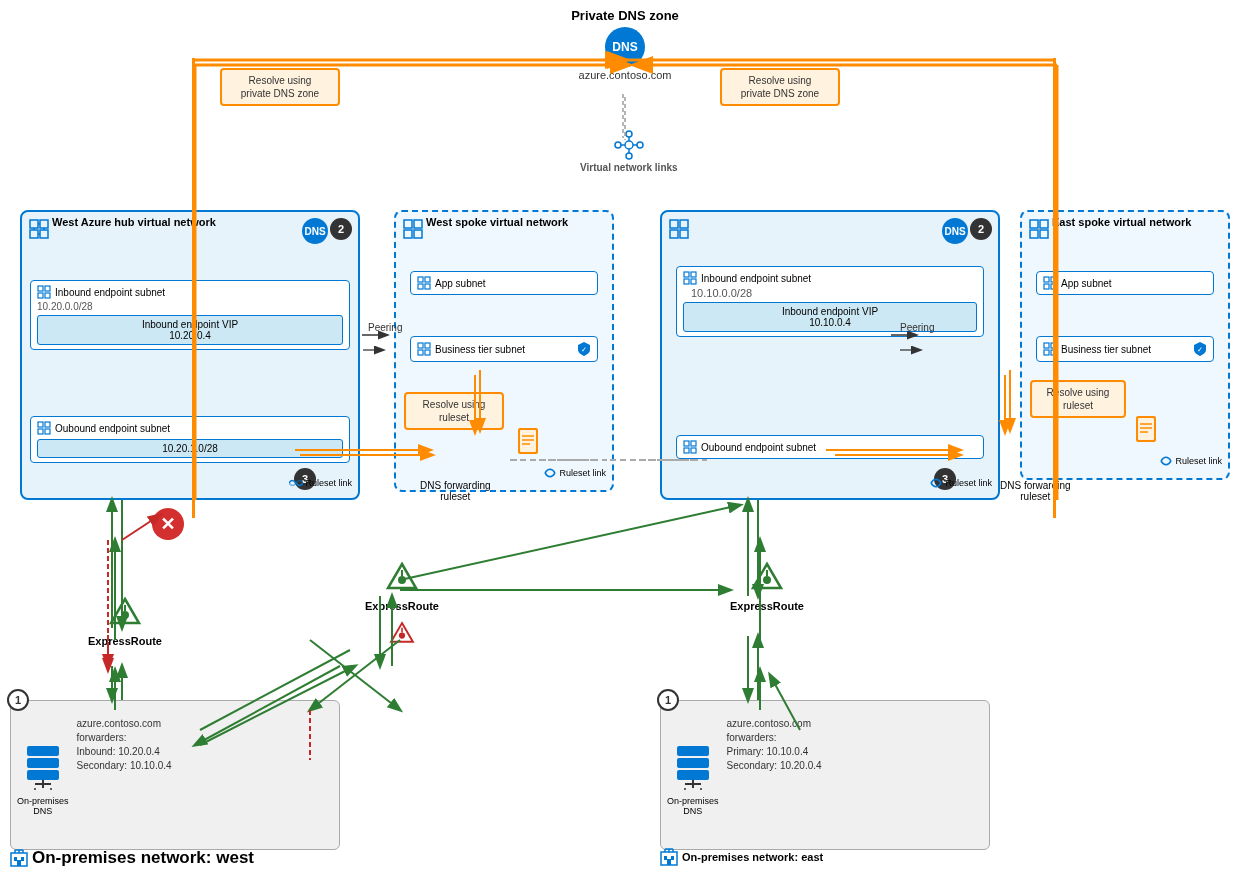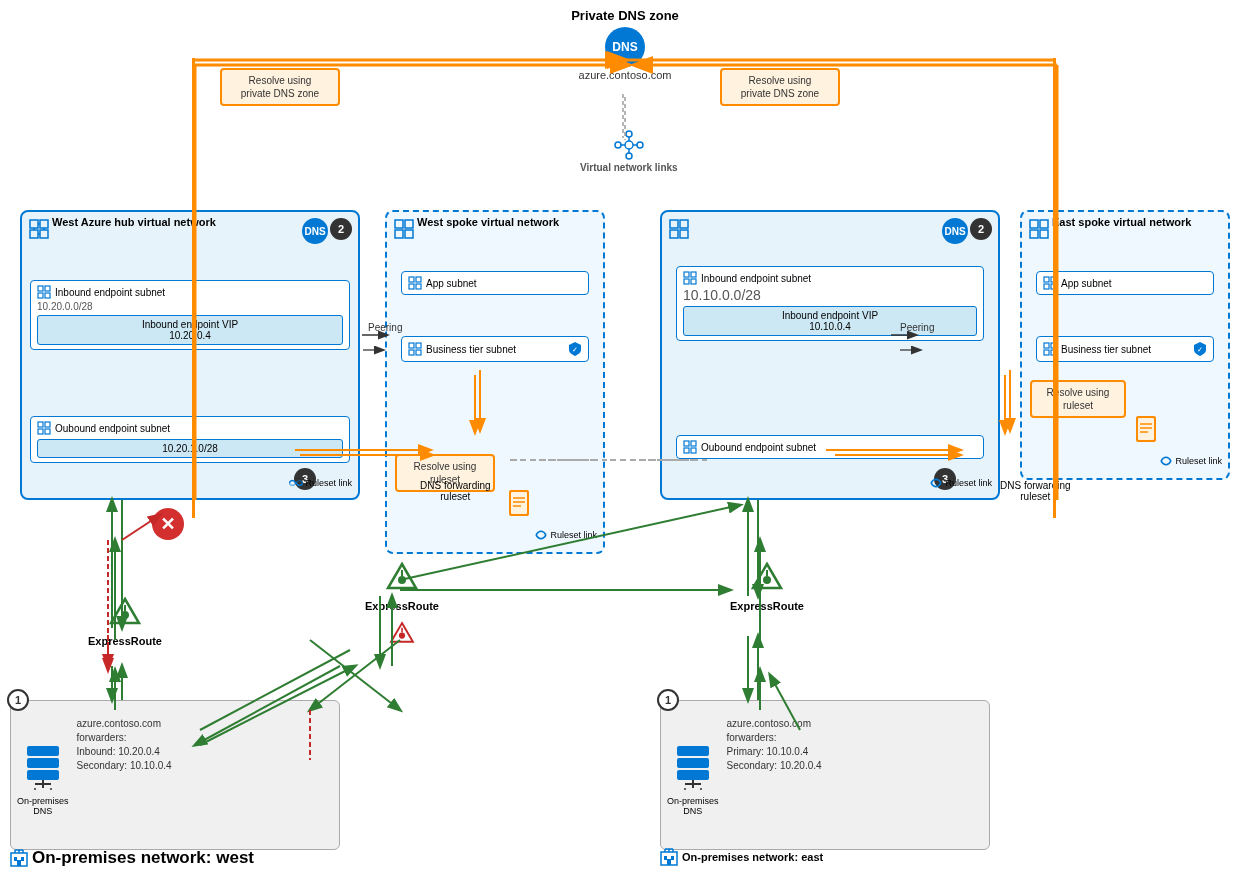--- a/index.html
+++ b/index.html
@@ -372,21 +372,21 @@
 
     <div style="position:absolute; bottom:10px; right:6px; display:flex; align-items:center; gap:2px; font-size:9px;">
       <svg width="14" height="10" viewBox="0 0 14 10">
           <path d="M0,5 Q3,0 7,5 Q11,10 14,5" fill="none" stroke="#0078d4" stroke-width="1.5"></path>
           <path d="M0,5 Q3,10 7,5 Q11,0 14,5" fill="none" stroke="#0078d4" stroke-width="1.5" opacity="0.5"></path>
         </svg>
       <span>Ruleset link</span>
     </div>
   </div>
 
-  <div class="network-box network-box-dashed" style="top:210px; left:385px; width:220px; height:344px;">
+  <div class="network-box network-box-dashed" style="top:210px; left:394px; width:220px; height:282px;">
     <div style="position:absolute; top:6px; left:6px;">
       <svg width="22" height="22" viewBox="0 0 22 22">
           <rect x="2" y="2" width="8" height="8" fill="none" stroke="#0078d4" stroke-width="1.5"></rect>
           <rect x="12" y="2" width="8" height="8" fill="none" stroke="#0078d4" stroke-width="1.5"></rect>
           <rect x="2" y="12" width="8" height="8" fill="none" stroke="#0078d4" stroke-width="1.5"></rect>
           <rect x="12" y="12" width="8" height="8" fill="none" stroke="#0078d4" stroke-width="1.5"></rect>
         </svg>
     </div>
     <div class="network-title" style="padding-left:30px;">West spoke
 virtual network</div>
@@ -472,21 +472,21 @@
     <div class="subnet-box" style="position:absolute; top:50px; left:8px; right:8px;">
       <div style="display:flex; align-items:center; gap:4px;">
         <svg width="14" height="14" viewBox="0 0 14 14">
             <rect x="1" y="1" width="5" height="5" fill="none" stroke="#0078d4" stroke-width="1.2"></rect>
             <rect x="8" y="1" width="5" height="5" fill="none" stroke="#0078d4" stroke-width="1.2"></rect>
             <rect x="1" y="8" width="5" height="5" fill="none" stroke="#0078d4" stroke-width="1.2"></rect>
             <rect x="8" y="8" width="5" height="5" fill="none" stroke="#0078d4" stroke-width="1.2"></rect>
           </svg>
         <span>Inbound endpoint subnet</span>
       </div>
-      <div style="font-size:14px; color:#555; margin:2px 0;">10.10.0.0/28</div>
+      <div style="font-size:11px; color:#555; margin:2px 8px;">10.10.0.0/28</div>
       <div class="subnet-inner">
         <span>Inbound endpoint VIP</span><br>
         <span>10.10.0.4</span>
       </div>
     </div>
 
     <div class="subnet-box" style="position:absolute; bottom:35px; left:8px; right:8px;">
       <div style="display:flex; align-items:center; gap:4px;">
         <svg width="14" height="14" viewBox="0 0 14 14">
             <rect x="1" y="1" width="5" height="5" fill="none" stroke="#0078d4" stroke-width="1.2"></rect>

